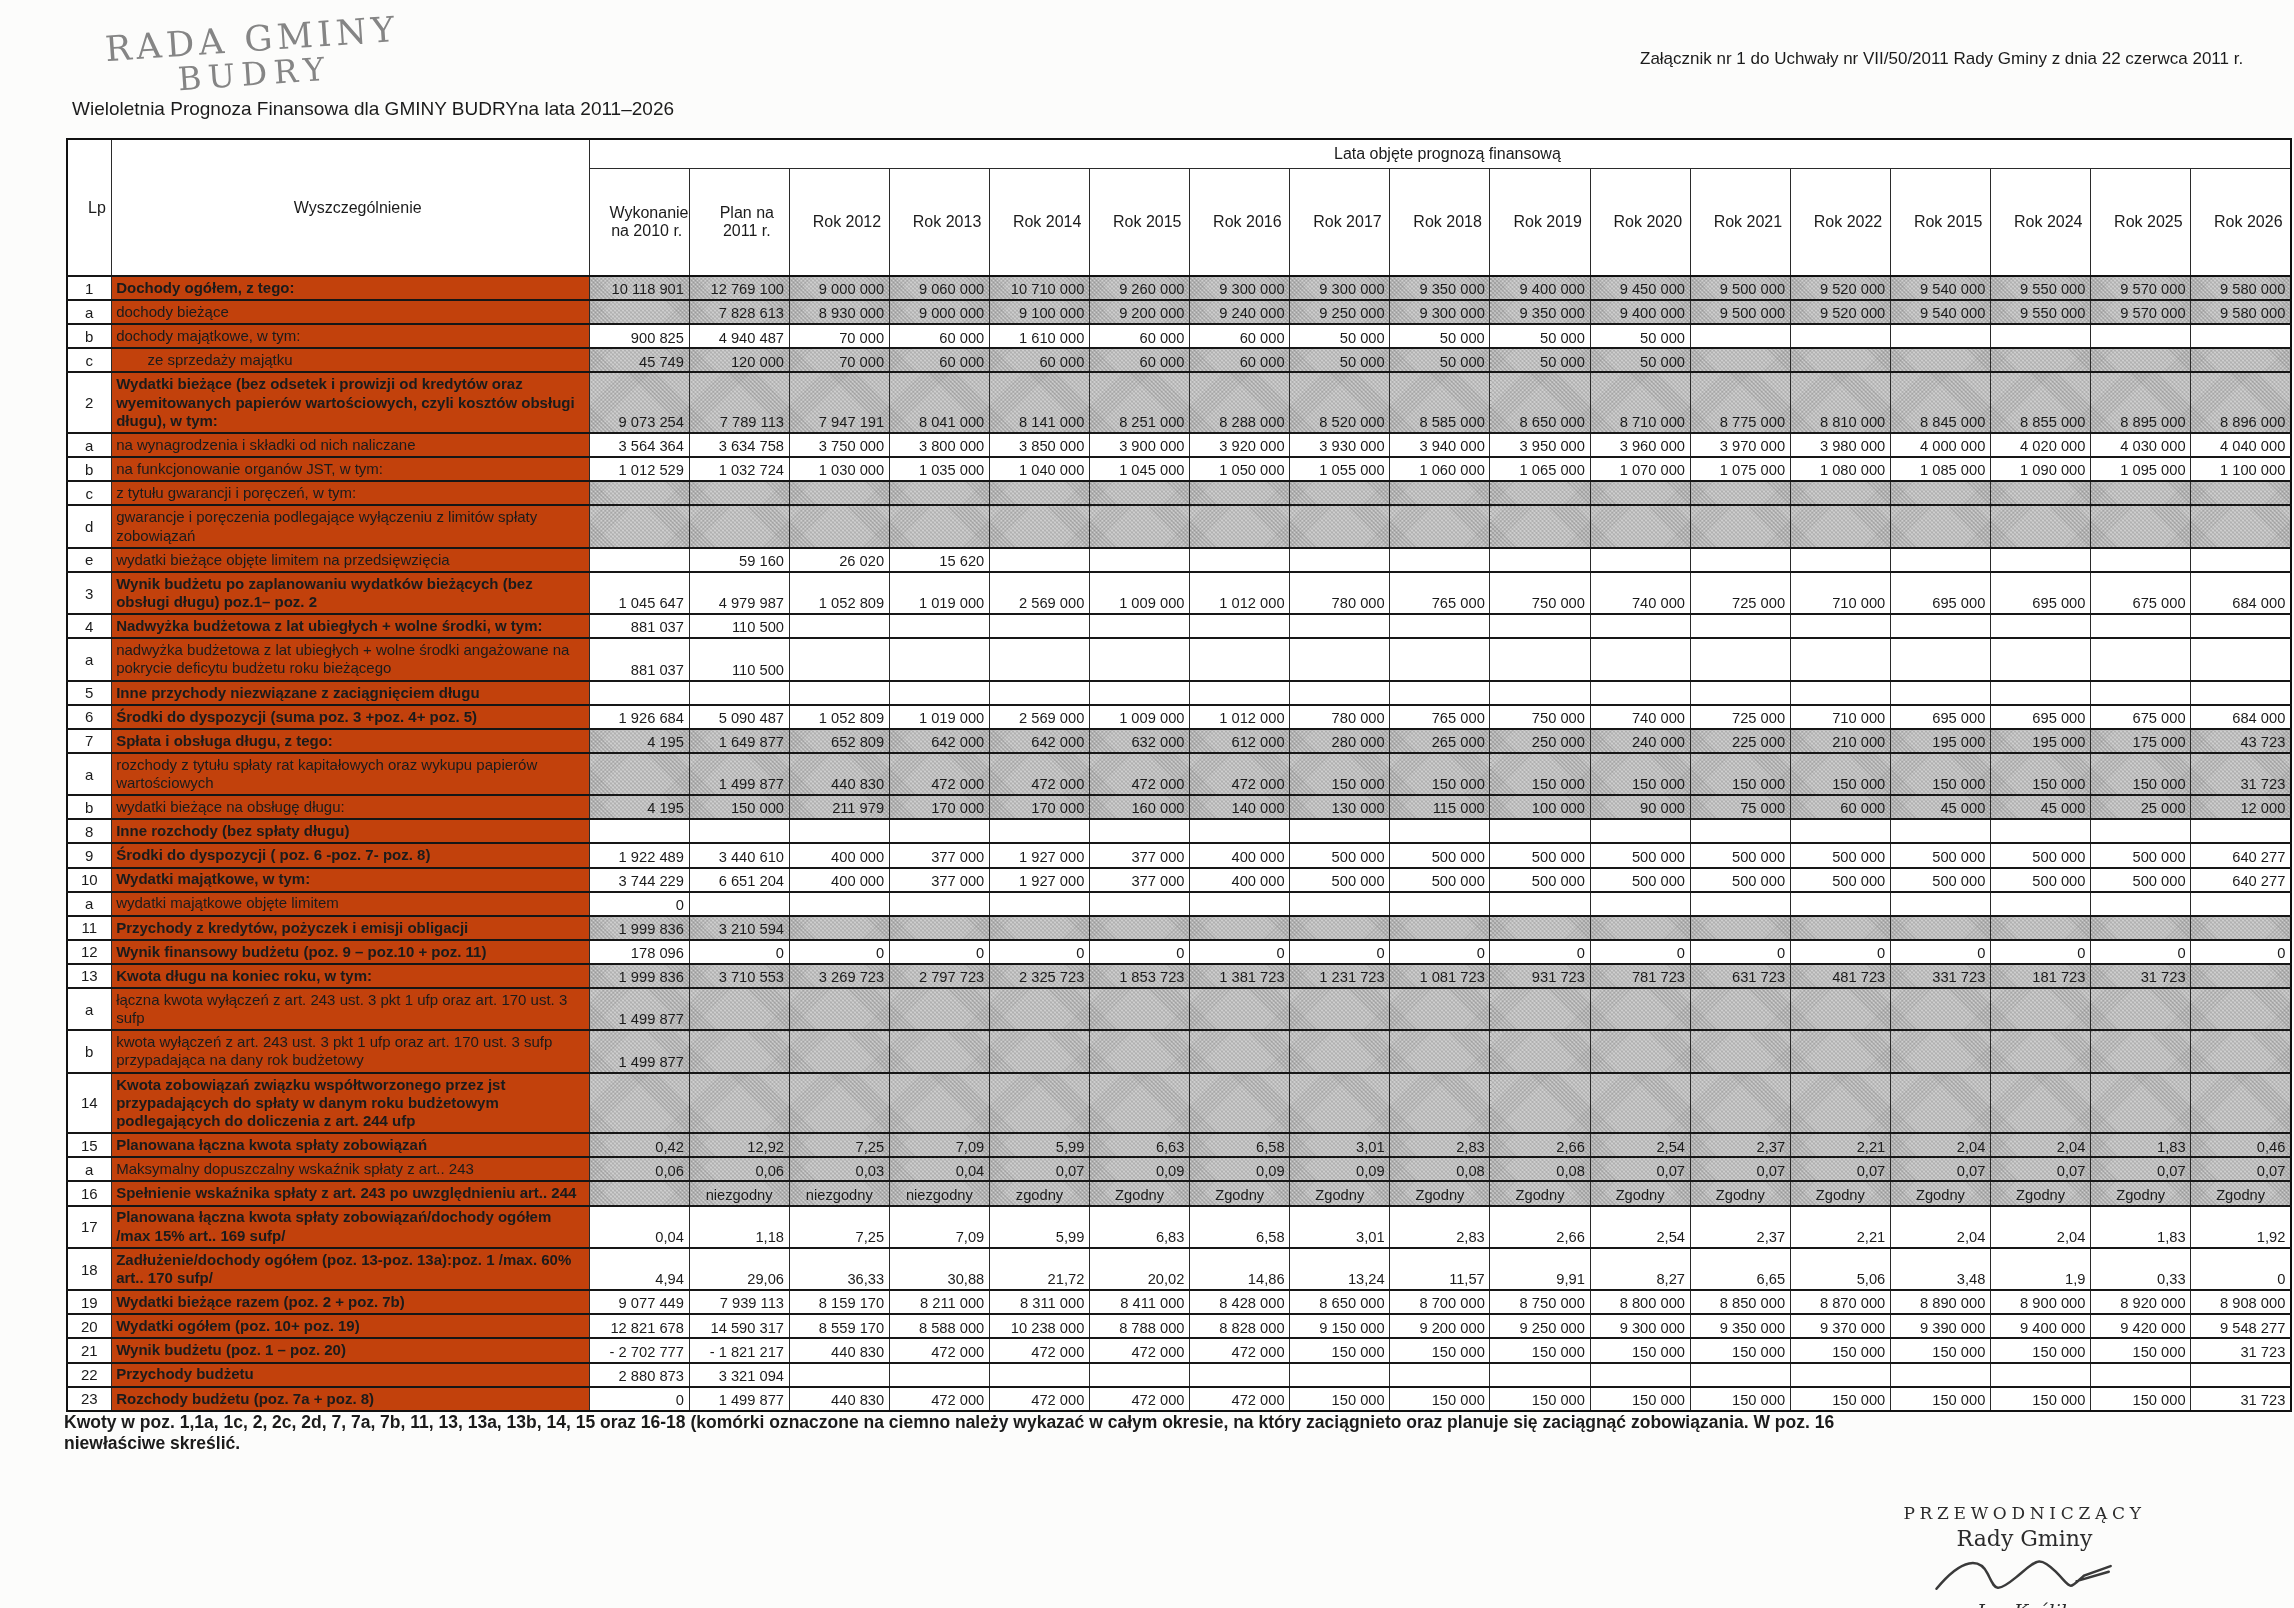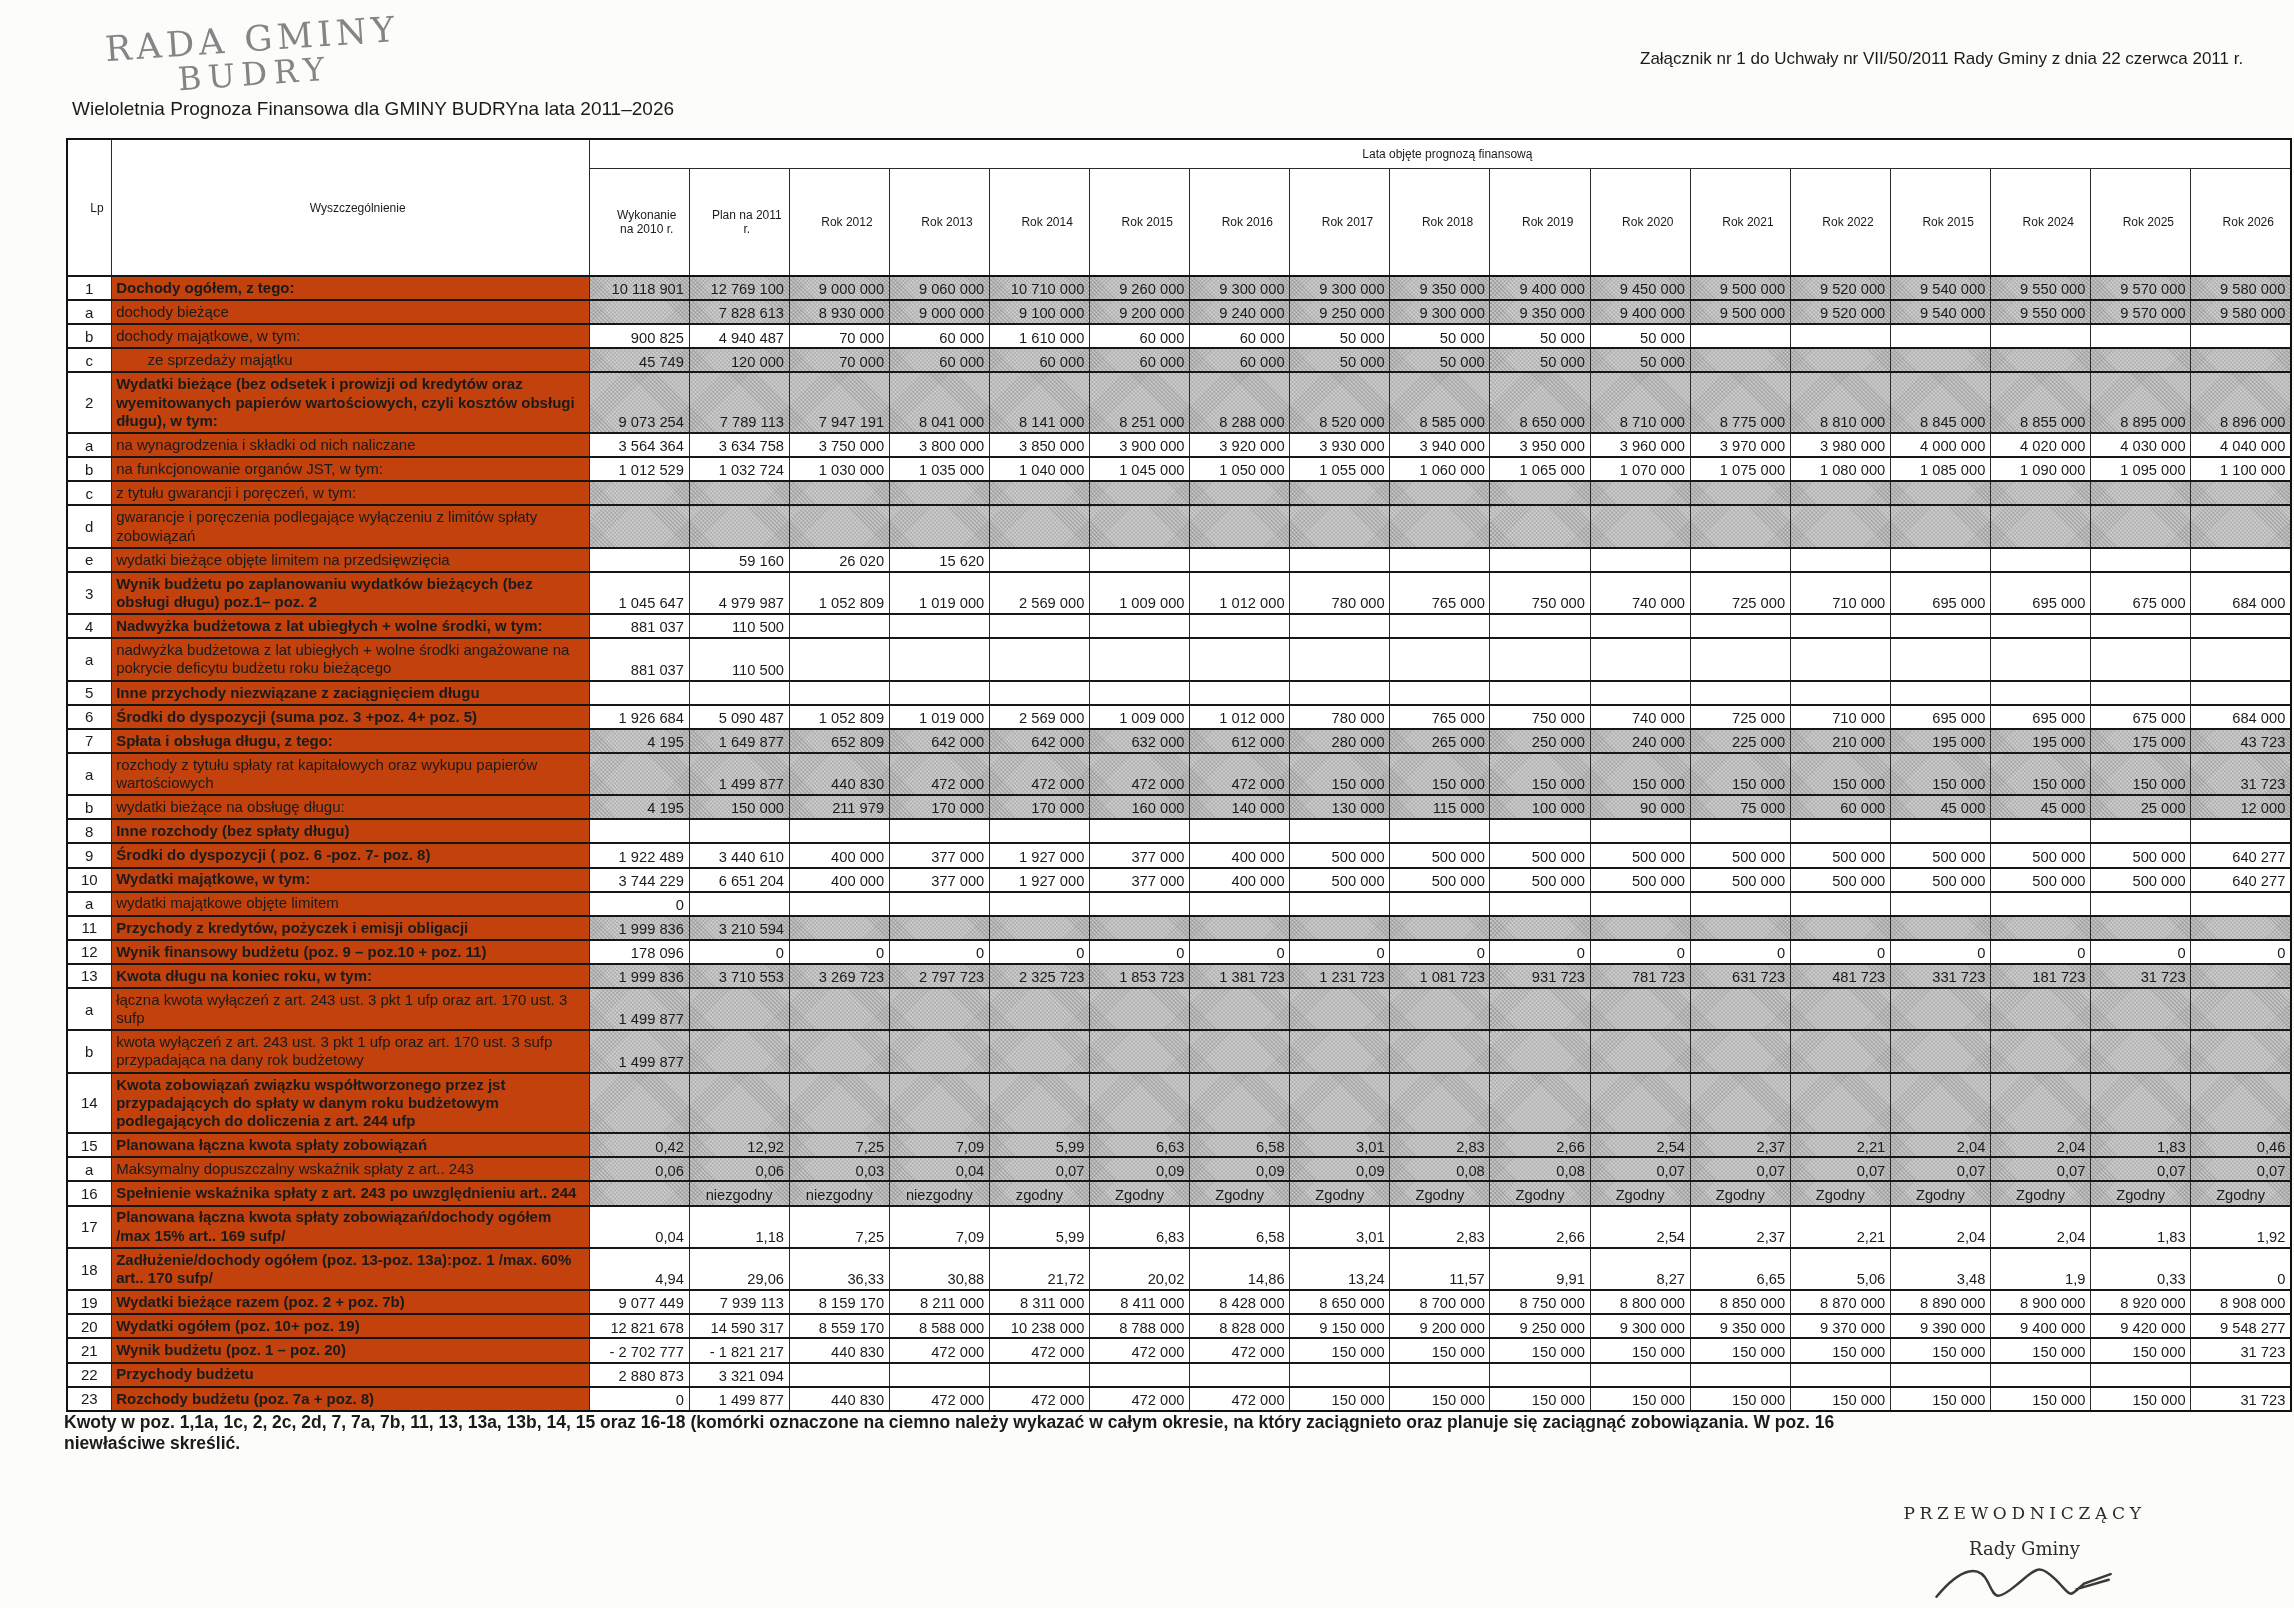--- a/index.html
+++ b/index.html
@@ -11,21 +11,21 @@
          font-family:"DejaVu Serif",serif;color:#858585;text-align:center;line-height:1.05;}
   .stamp .s1{font-size:35px;letter-spacing:4.7px;}
   .stamp .s2{font-size:32px;letter-spacing:6.6px;}
   .doc-title{position:absolute;left:72px;top:98px;font-size:19px;font-weight:normal;}
   .attachment{position:absolute;left:1640px;top:49px;font-size:17px;}
 
   
   table.wpf{position:absolute;left:66px;top:138px;width:2226px;border-collapse:collapse;
             table-layout:fixed;border:2.8px solid #111;}
   table.wpf th,table.wpf td{border:1.4px solid #2b2b2b;padding:1.9px 4.7px;overflow:hidden;}
-  table.wpf thead th{font-weight:normal;text-align:center;vertical-align:middle;font-size:12px;background:#fff;padding-left:20px;}
+  table.wpf thead th{font-weight:normal;text-align:center;vertical-align:middle;font-size:16px;background:#fff;padding-left:20px;}
   th.span-h{border-bottom:1.9px solid #111;height:24.6px;text-align:left;padding-left:180px;font-size:16px;}
   tr.year-row th{height:102px;border-bottom:2.8px solid #111;}
   td.lp{width:44px;text-align:center;font-size:15px;vertical-align:middle;background:#fff;}
   td.lbl{width:478px;font-size:15px;line-height:1.22;vertical-align:middle;background:#c2410c;}
   td.lbl.b{font-weight:bold;}
   td.lbl.ind{padding-left:36px;}
   td.val{text-align:right;font-size:14.7px;vertical-align:bottom;white-space:nowrap;background:#fff;}
   td.val.txt{text-align:center;}
   tbody tr{border-top:2.4px solid #161616;}
   
@@ -33,21 +33,21 @@
         background-image:repeating-linear-gradient(45deg,rgba(110,110,110,.38) 0 0.9px,transparent 0.9px 2.8px),
                          repeating-linear-gradient(-45deg,rgba(110,110,110,.28) 0 0.9px,transparent 0.9px 2.8px);}
 
   
   .footnote{position:absolute;left:64px;top:1412px;width:1855px;font-size:17.5px;font-weight:bold;}
 
   
   .sig{position:absolute;left:1826px;top:1503px;width:397px;text-align:center;
        font-family:"DejaVu Serif",serif;color:#2c2c2c;}
   .sig .l1{font-size:17px;letter-spacing:4.7px;}
-  .sig .l2{font-size:18px;margin-top:15px;}
+  .sig .l2{font-size:22px;margin-top:3px;}
   .sig .scribble{margin-top:-1.9px;}
   .sig .nm{font-size:19px;font-style:italic;margin-top:-5.7px;}
 </style>
 </head>
 <body>
 
 <div class="page">
 
   <div class="stamp">
     <div class="s1">RADA GMINY</div>

